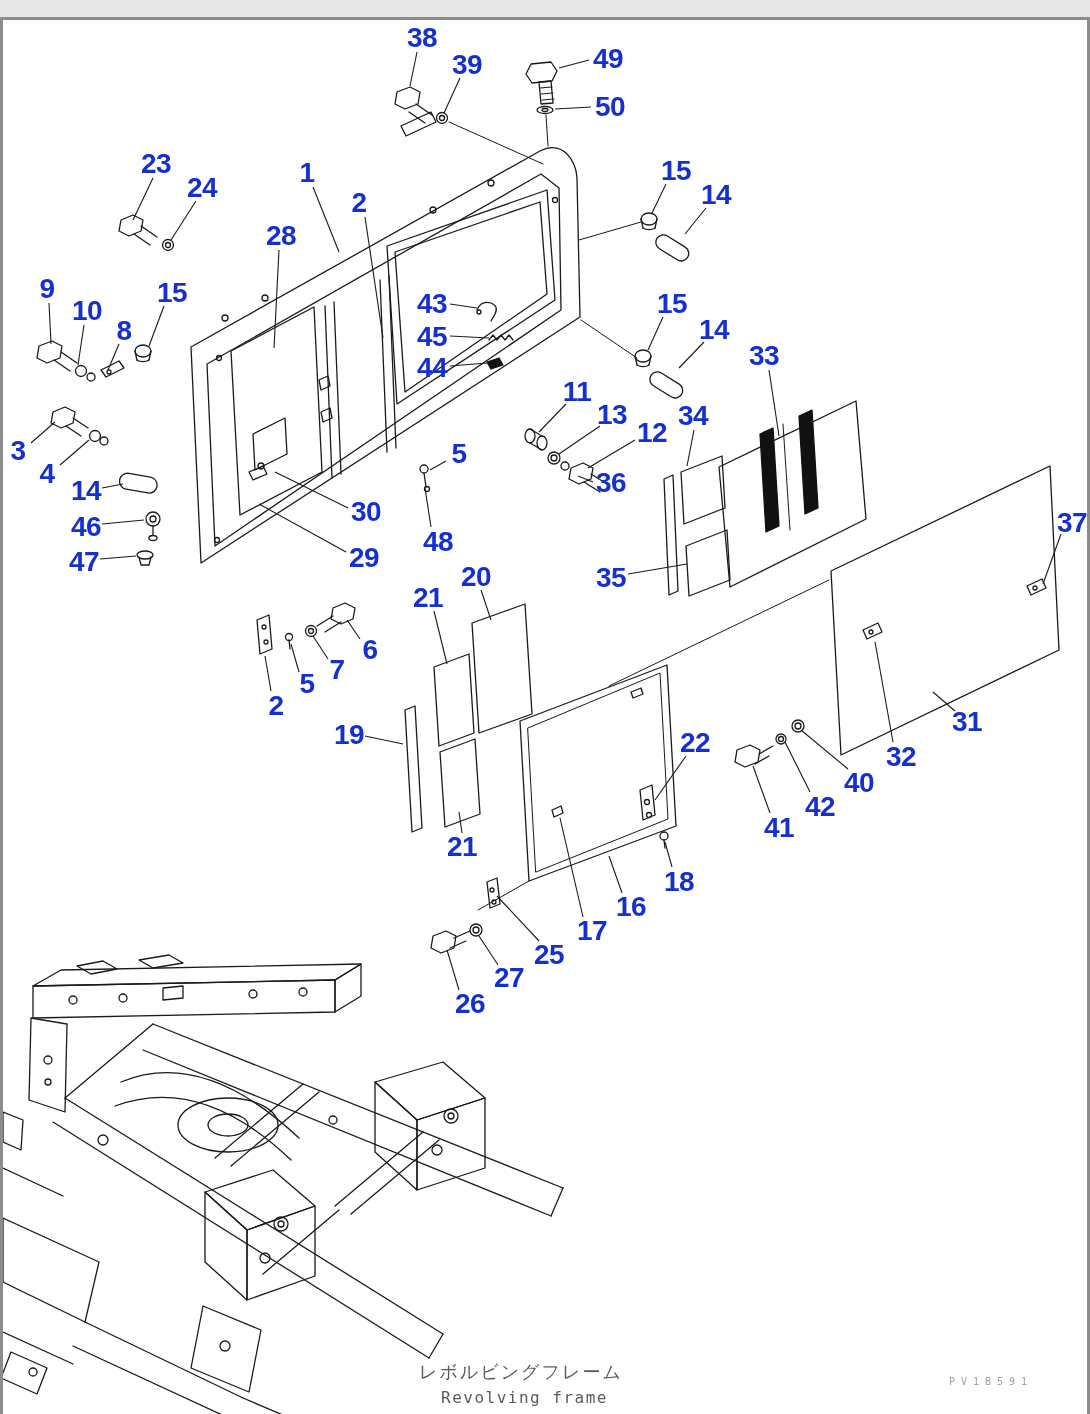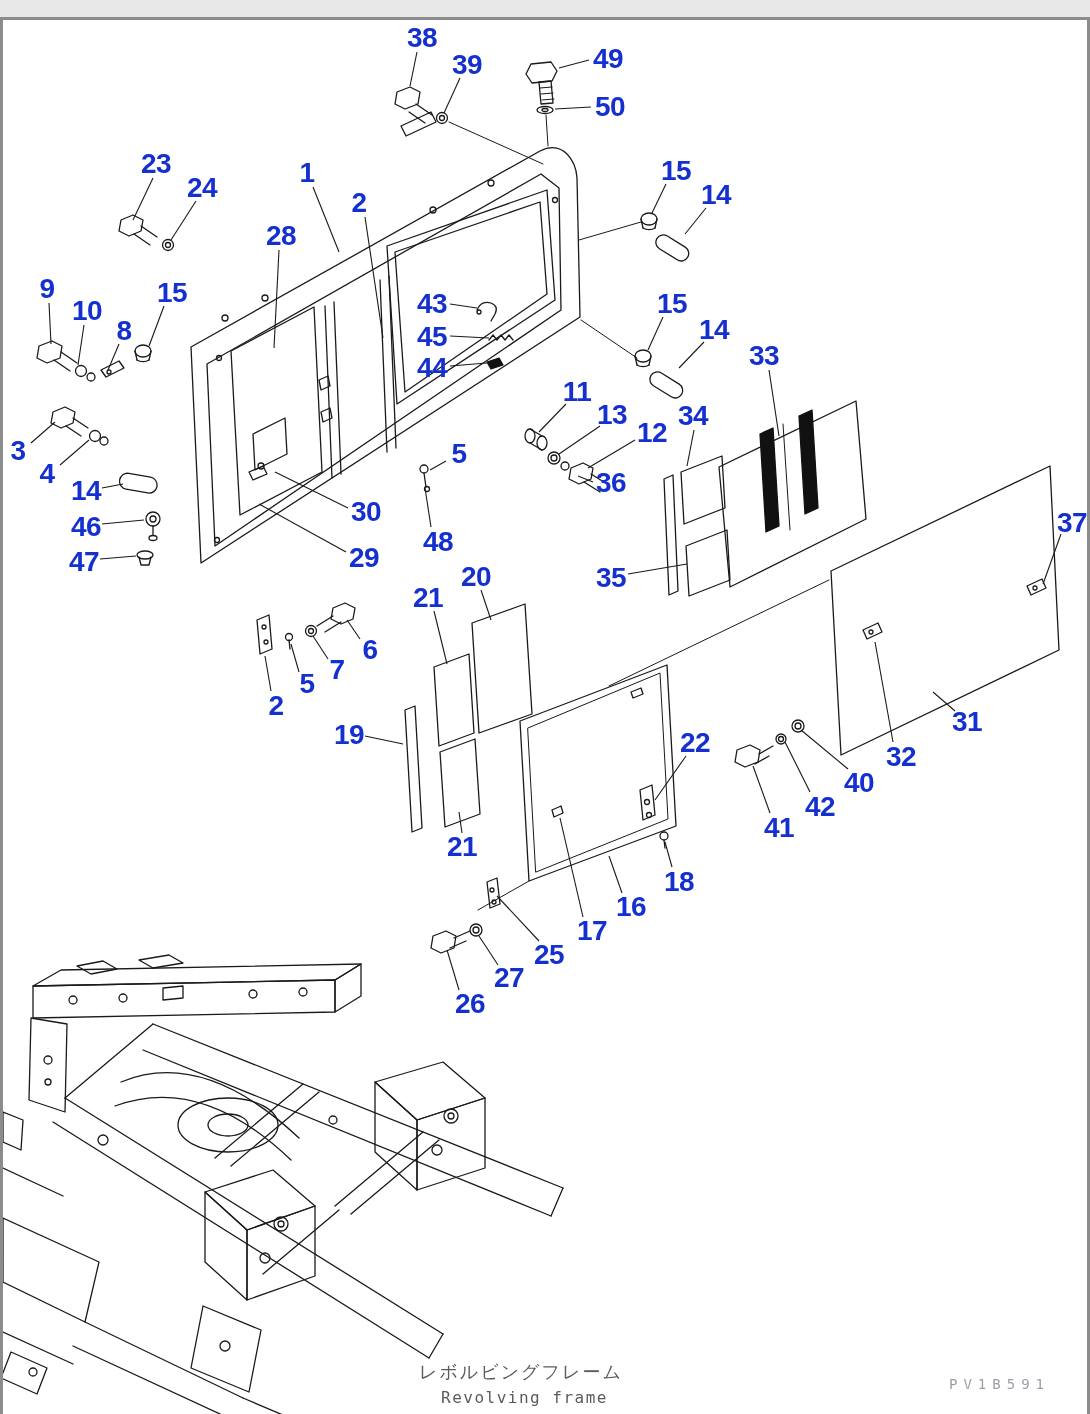--- a/index.html
+++ b/index.html
@@ -29,21 +29,21 @@
   .caption{
     position:absolute;color:#4a4a4a;
     font-family:"DejaVu Sans Mono", monospace;
     white-space:nowrap;opacity:.9;
   }
   .caption.jp{left:416px;top:1340px;font-size:18px;letter-spacing:2px;}
   .caption.en{left:438px;top:1368px;font-size:16px;letter-spacing:1.5px;}
   .doccode{
     position:absolute;left:946px;top:1356px;color:#9aa0a8;
     font-family:"DejaVu Sans Mono", monospace;
-    font-size:14px;letter-spacing:6px;white-space:nowrap;
+    font-size:10px;letter-spacing:6px;white-space:nowrap;
   }
 </style>
 </head>
 <body>
 
 <div class="page">
   <svg viewBox="0 0 1090 1414" width="1090" height="1414">
 
     <g class="art">
 

